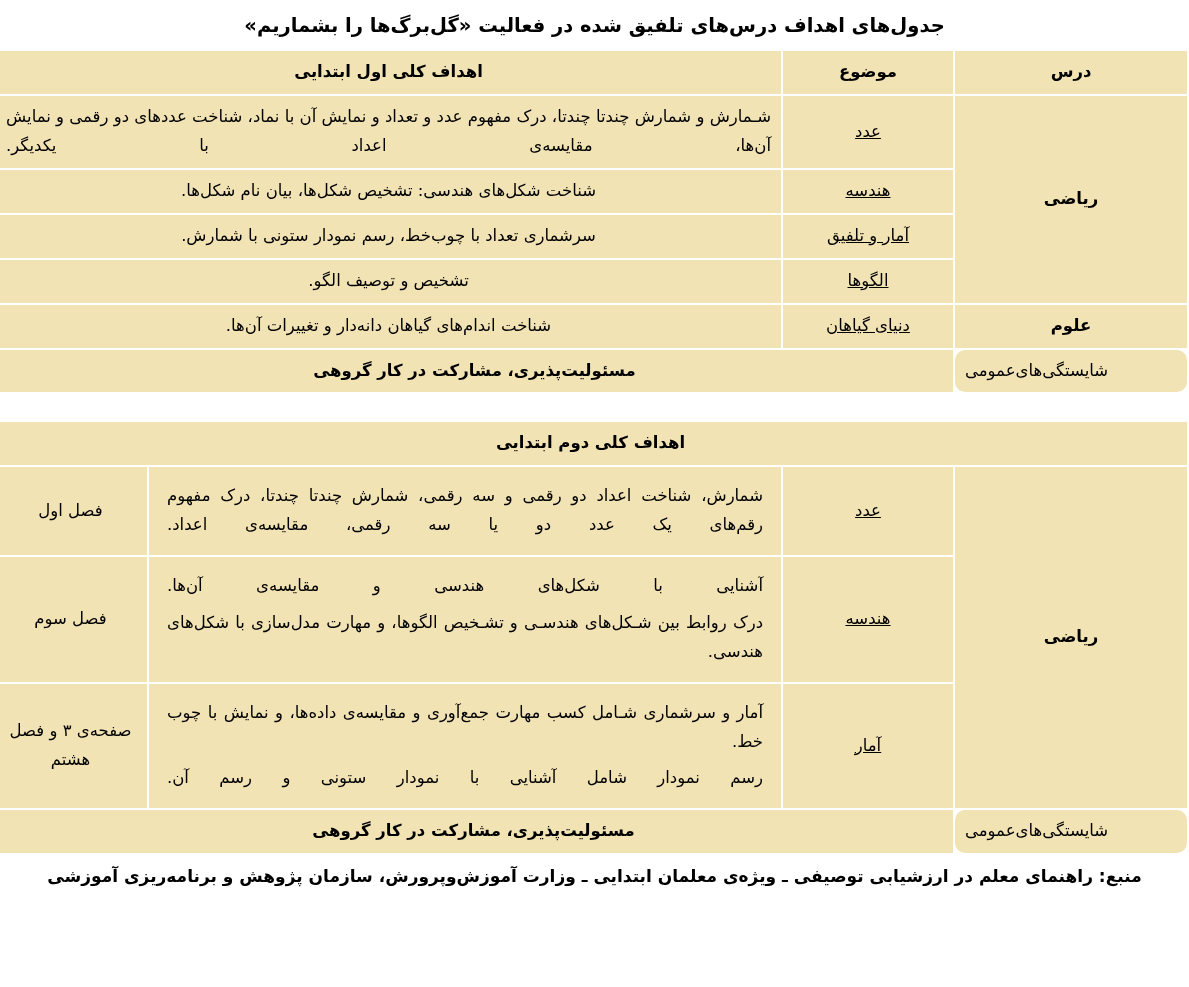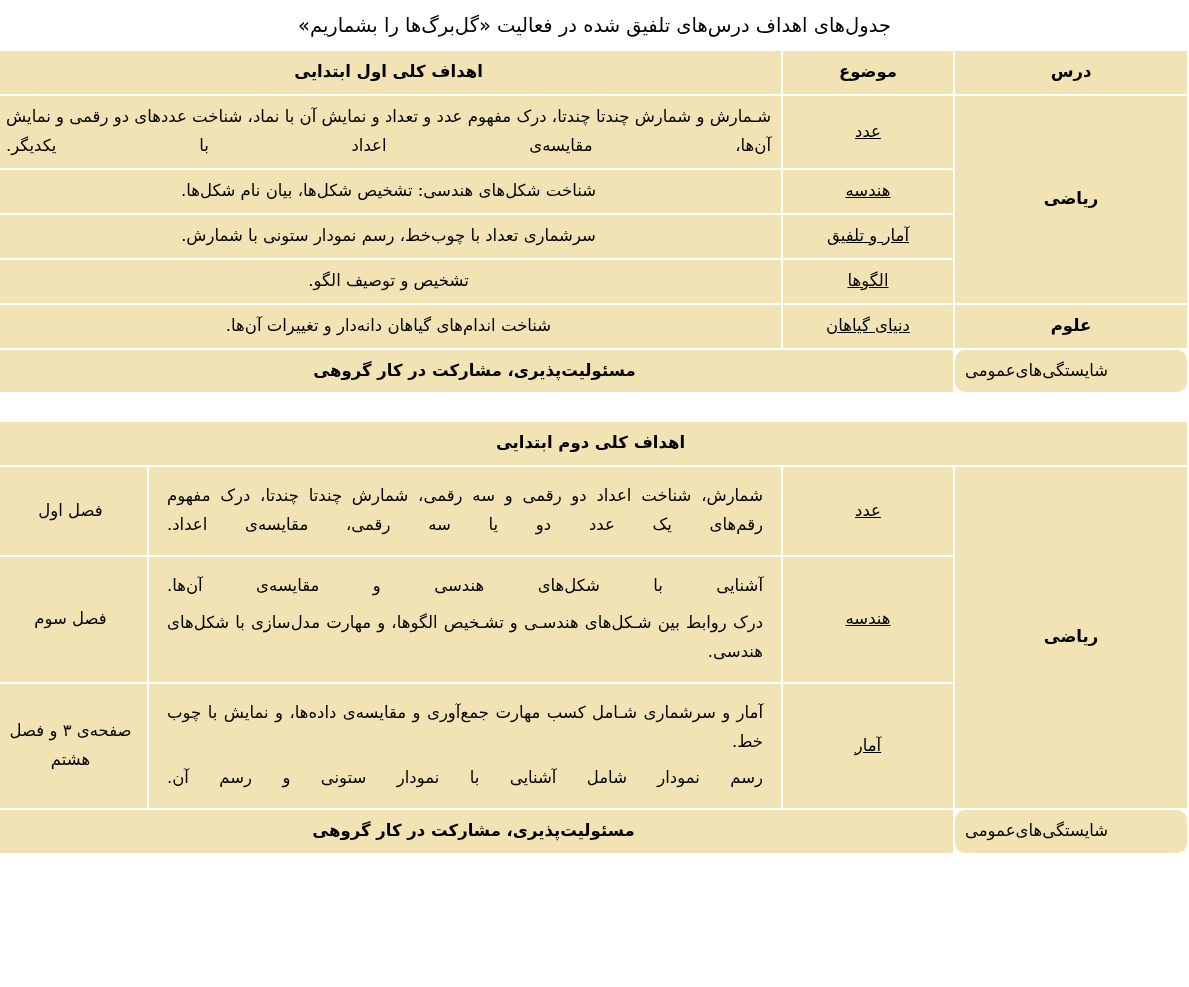--- a/index.html
+++ b/index.html
@@ -19,21 +19,21 @@
   .page {
     width: 1189px;
     height: 987px;
     position: relative;
     box-sizing: border-box;
   }
 
   .doc-title {
     text-align: center;
     font-size: 19.5px;
-    font-weight: normal;
+    font-weight: bold;
     line-height: 1.2;
     padding: 14px 0 12px 0;
     letter-spacing: 0px;
   }
 
   table.sheet {
     width: 1189px;
     border-collapse: separate;
     border-spacing: 2px;
     table-layout: fixed;
@@ -197,14 +197,15 @@
         <td class="cream chapter">صفحه‌ی ۳ و فصل هشتم</td>
       </tr>
 
       <tr>
         <td class="competency-label">شایستگی‌های‌عمومی</td>
         <td class="competency-value" colspan="3">مسئولیت‌پذیری، مشارکت در کار گروهی</td>
       </tr>
     </tbody>
   </table>
 
+  <div class="source">منبع: راهنمای معلم در ارزشیابی توصیفی ـ ویژه‌ی معلمان ابتدایی ـ وزارت آموزش‌وپرورش، سازمان پژوهش و برنامه‌ریزی آموزشی</div>
 
 </div>
 
 </body></html>

